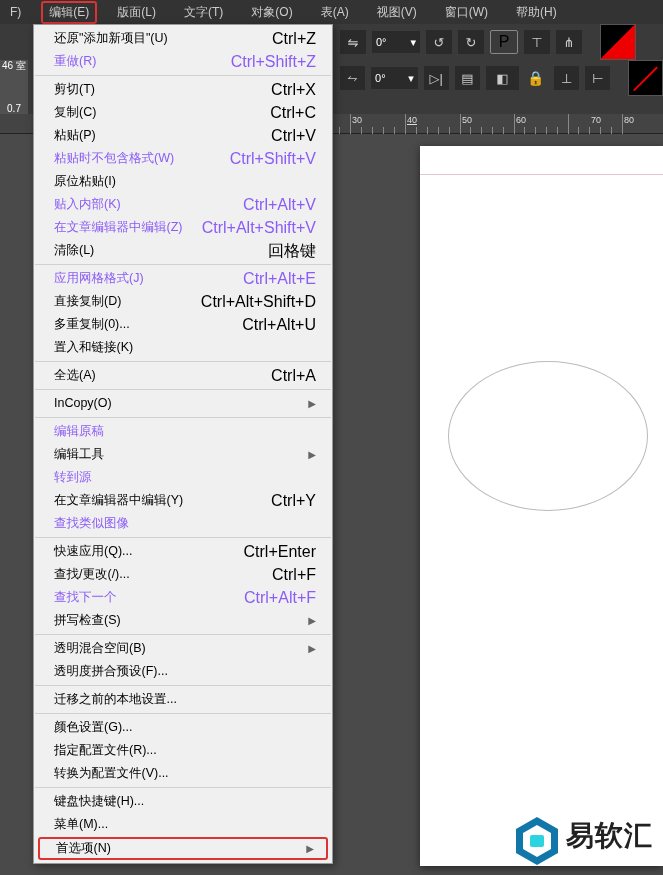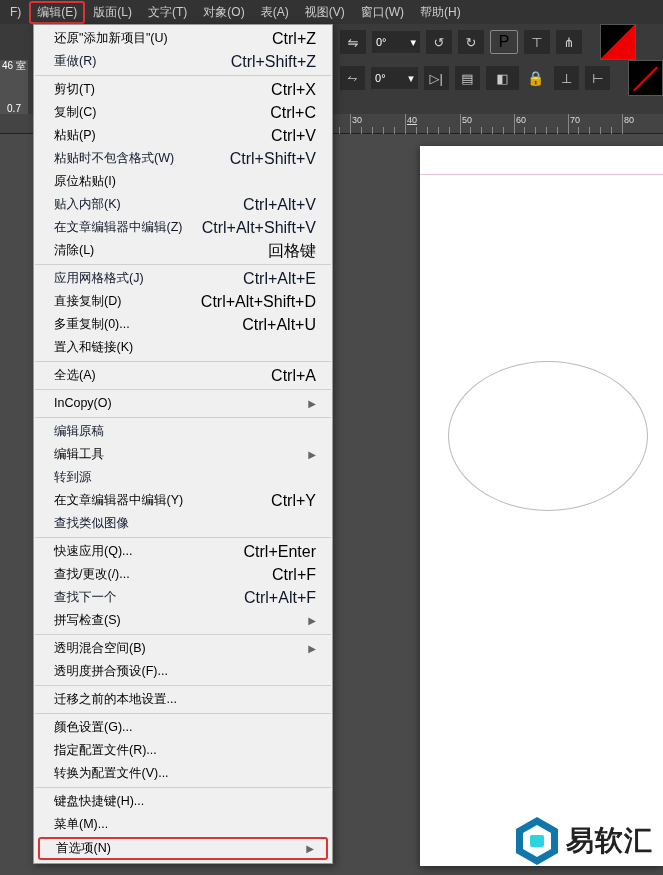--- a/index.html
+++ b/index.html
@@ -1,20 +1,20 @@
 <!DOCTYPE html>
 <html><head>
 <meta charset="utf-8">
 <style>
 * { margin: 0; padding: 0; box-sizing: border-box; font-family: "Microsoft YaHei", "SimSun", sans-serif; }
 body { width: 663px; height: 875px; background: #333; overflow: hidden; position: relative; }
 
 
 .menubar { height: 24px; background: #333; display: flex; align-items: center; font-size: 12px; color: #ccc; padding-left: 0; }
-.menubar-item { padding: 3px 8px; cursor: pointer; }
+.menubar-item { padding: 3px 8px; cursor: pointer; margin-left: 12px; }
 .menubar-item.first { margin-left: 2px; }
 .menubar-item.edit { border: 2px solid #d33; border-radius: 3px; padding: 1px 6px; position: relative; z-index: 5; }
 
 
 .toolbar-bg { position: absolute; top: 24px; left: 0; width: 663px; height: 90px; background: #3a3a3a; }
 .tb-row { height: 36px; display: flex; align-items: center; padding-left: 340px; gap: 6px; }
 .tb-icon-btn { width: 26px; height: 24px; background: #2a2a2a; display:flex; align-items:center; justify-content:center; color:#ccc; font-size:13px;}
 .tb-icon-rect { width: 28px; height: 24px; display:flex; align-items:center; justify-content:center;}
 .tb-dropdown { width: 48px; height: 22px; background: #2a2a2a; color: #fff; font-size: 11px; display: flex; align-items: center; padding: 0 4px; justify-content: space-between; }
 .tb-swatch { width: 36px; height: 36px; }
@@ -33,28 +33,28 @@
 .ruler-bl { position:absolute; left:0; top:118px; width:22px; height:16px; background:#444; color:#ddd; font-size:9px; padding-left:3px;}
 
 .canvas-area { position: absolute; top: 134px; left: 0; width: 663px; height: 741px; background: #4a4a4a; }
 .page { position: absolute; left: 420px; top: 12px; width: 243px; height: 720px; background: #fff; box-shadow: 0 2px 8px rgba(0,0,0,.5); }
 .page-margin { position:absolute; left:0; top:28px; right:0; bottom:0; border-top:1px solid #e4c4d6;}
 .ellipse-shape { position: absolute; left: 28px; top: 215px; width: 200px; height: 150px; border: 1px solid #bbb; border-radius: 50%; }
 
 
 .dropdown { position: absolute; left: 33px; top: 24px; width: 300px; background: #f0f0f0; border: 1px solid #999; box-shadow: 2px 2px 8px rgba(0,0,0,.4); z-index: 10; padding: 2px 0; }
 .menu-item { display: flex; align-items: center; justify-content: space-between; padding: 3px 16px 3px 20px; font-size: 12.5px; color: #000; line-height: 17px; }
-.menu-item.disabled { color: #0f172a; }
+.menu-item.disabled { color: #8b5cf6; }
 .menu-item .shortcut { font-size: 16px; color: inherit; }
 .menu-sep { border-top: 1px solid #d0d0d0; margin: 2px 1px; }
 .menu-item .arrow { font-size: 10px; color: #666; }
 .menu-item.highlight { border: 2px solid #d33; border-radius: 3px; margin: 1px 4px; padding: 1px 12px 1px 16px; }
 
 
-.watermark { position: absolute; right: 10px; bottom: 10px; display: flex; align-items: center; gap: 8px; z-index:20;}
+.watermark { position: absolute; right: 10px; bottom: 10px; display: flex; align-items: flex-start; gap: 8px; z-index:20;}
 .wm-icon { width: 42px; height: 48px; position:relative;}
 .wm-hex { width:42px; height:48px; background:#17a; clip-path: polygon(50% 0, 100% 25%, 100% 75%, 50% 100%, 0 75%, 0 25%);}
 .wm-hex-inner { position:absolute; left:7px; top:8px; width:28px; height:32px; background:#fff; clip-path: polygon(50% 0, 100% 25%, 100% 75%, 50% 100%, 0 75%, 0 25%);}
 .wm-bar {position:absolute; left:14px; top:18px; width:14px; height:12px; background:#2cd4e0; border-radius:2px;}
 .wm-text { font-size: 28px; font-weight: 800; color: #222; letter-spacing: 1px; }
 </style>
 </head>
 <body>
 
 <div class="menubar">
@@ -125,21 +125,21 @@
     <div class="tick-major" style="left: 438px; height: 7px; top: 13px;"></div>
     <div class="tick-major" style="left: 427px; height: 7px; top: 13px;"></div>
     <div class="tick-major" style="left: 416px; height: 7px; top: 13px;"></div>
     <div class="tick-major" style="left: 514px;"></div>
     <div class="tick-label" style="left: 516px;">60</div>
     <div class="tick-major" style="left: 503px; height: 7px; top: 13px;"></div>
     <div class="tick-major" style="left: 492px; height: 7px; top: 13px;"></div>
     <div class="tick-major" style="left: 481px; height: 7px; top: 13px;"></div>
     <div class="tick-major" style="left: 470px; height: 7px; top: 13px;"></div>
     <div class="tick-major" style="left: 568px;"></div>
-    <div class="tick-label" style="left: 570px;">70</div>
+    <div class="tick-label" style="left: 591px;">70</div>
     <div class="tick-major" style="left: 557px; height: 7px; top: 13px;"></div>
     <div class="tick-major" style="left: 546px; height: 7px; top: 13px;"></div>
     <div class="tick-major" style="left: 535px; height: 7px; top: 13px;"></div>
     <div class="tick-major" style="left: 524px; height: 7px; top: 13px;"></div>
     <div class="tick-major" style="left: 622px;"></div>
     <div class="tick-label" style="left: 624px;">80</div>
     <div class="tick-major" style="left: 611px; height: 7px; top: 13px;"></div>
     <div class="tick-major" style="left: 600px; height: 7px; top: 13px;"></div>
     <div class="tick-major" style="left: 589px; height: 7px; top: 13px;"></div>
     <div class="tick-major" style="left: 578px; height: 7px; top: 13px;"></div>

